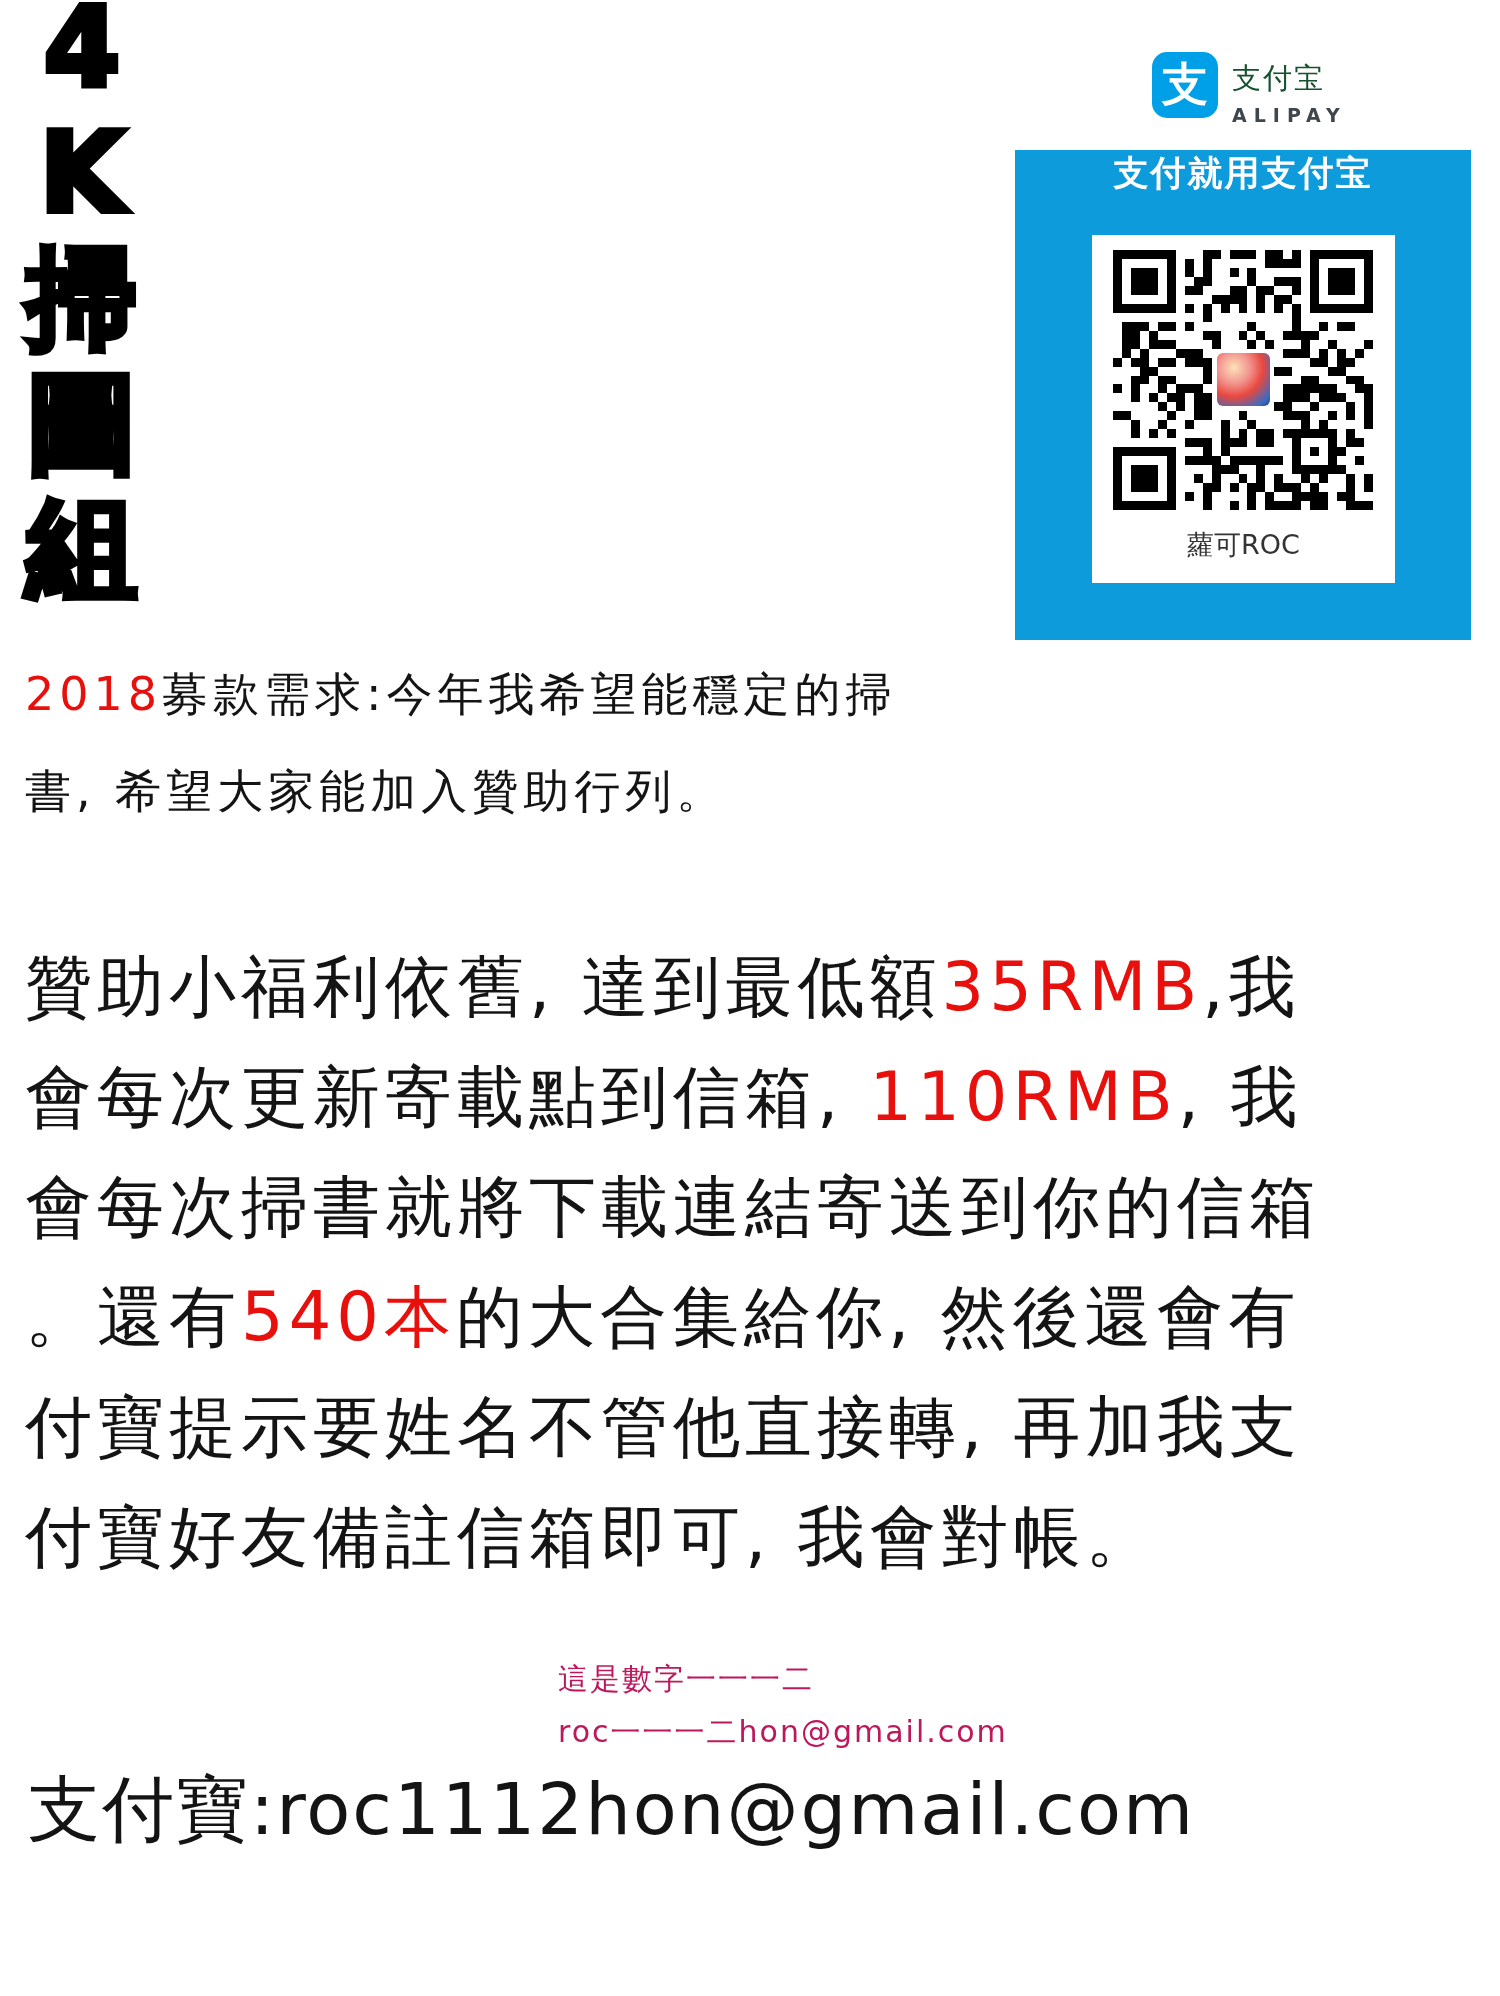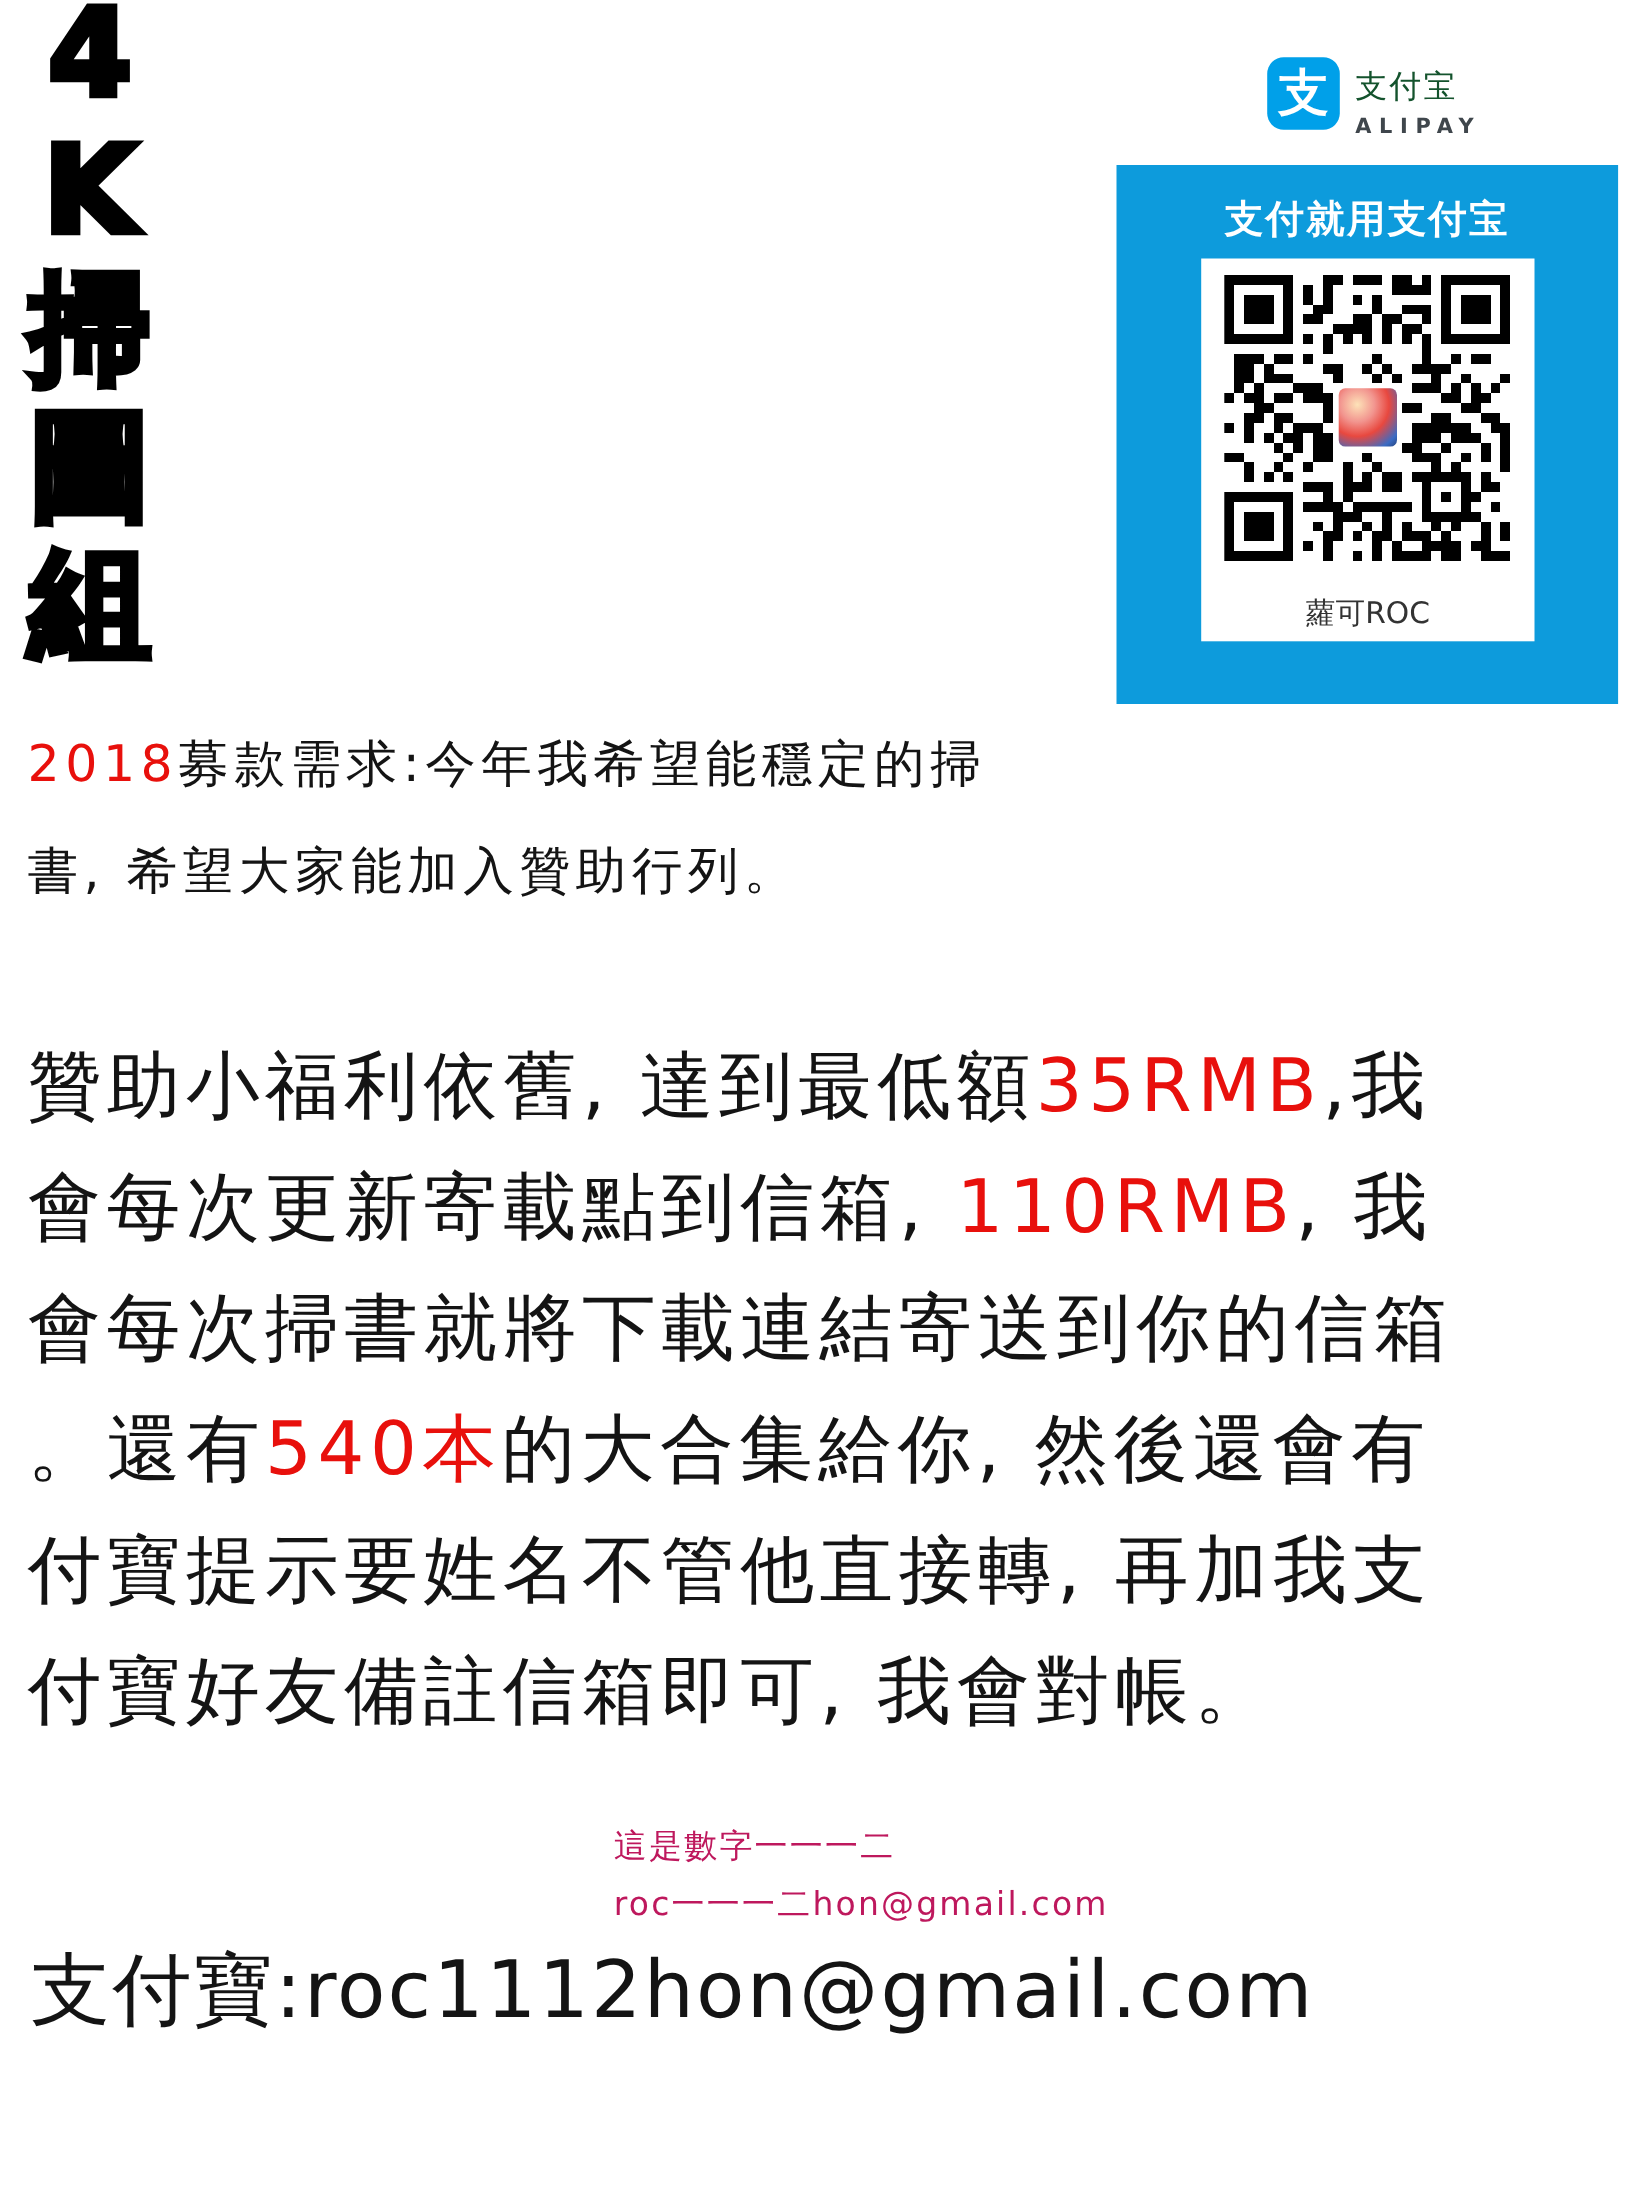--- a/index.html
+++ b/index.html
@@ -17,29 +17,29 @@
   .alipay-brand{position:absolute;left:1152px;top:52px;display:flex;align-items:flex-start;}
   .alipay-icon{
     width:66px;height:66px;border-radius:15px;background:var(--alipay-blue,#00a0e9);
     color:#fff;font-size:46px;font-weight:700;display:flex;align-items:center;justify-content:center;
   }
   .alipay-names{margin-left:14px;padding-top:2px;}
   .alipay-cn{font-size:29px;font-weight:400;color:#14532d;line-height:48px;letter-spacing:2px;}
   .alipay-en{font-size:19px;font-weight:600;letter-spacing:7px;color:#3f464c;margin-top:2px;}
   
   .qr-panel{position:absolute;left:1015px;top:150px;width:456px;height:490px;background:var(--panel-blue,#0d9bdc);}
-  .qr-panel-header{margin:0;padding-top:26px;text-align:center;color:#fff;font-size:35px;font-weight:700;letter-spacing:2px;}
+  .qr-panel-header{margin:0;text-align:center;color:#fff;font-size:35px;font-weight:700;letter-spacing:2px;}
   .qr-card{position:absolute;left:77px;top:85px;width:303px;height:348px;background:#fff;}
   .qr-svg{position:absolute;left:21px;top:15px;width:260px;height:260px;}
   .qr-avatar{
     position:absolute;left:125px;top:118px;width:53px;height:53px;border-radius:6px;
     background:radial-gradient(circle at 32% 28%,#fde2b8 0%,#f2958f 30%,#e8483f 55%,#3a6bc4 85%,#27457f 100%);
     box-shadow:0 0 0 3px #fff;
   }
-  .qr-label{position:absolute;left:0;right:0;top:304px;text-align:center;font-size:27px;color:#333;}
+  .qr-label{position:absolute;left:0;right:0;top:292px;text-align:center;font-size:27px;color:#333;}
   
   .textblock .line{white-space:nowrap;}
   .p1{position:absolute;left:25px;top:646px;}
   .p1 .line{height:97px;line-height:97px;font-size:46px;letter-spacing:5px;}
   .p2{position:absolute;left:25px;top:932px;}
   .p2 .line{height:110px;line-height:110px;font-size:67px;letter-spacing:5px;}
   .red{color:var(--accent-red,#e8100c);}
   .note{position:absolute;left:558px;top:1652px;}
   .note .line{height:53px;line-height:53px;font-size:30px;color:#be185d;letter-spacing:2px;}
   .footer{position:absolute;left:28px;top:1762px;}

